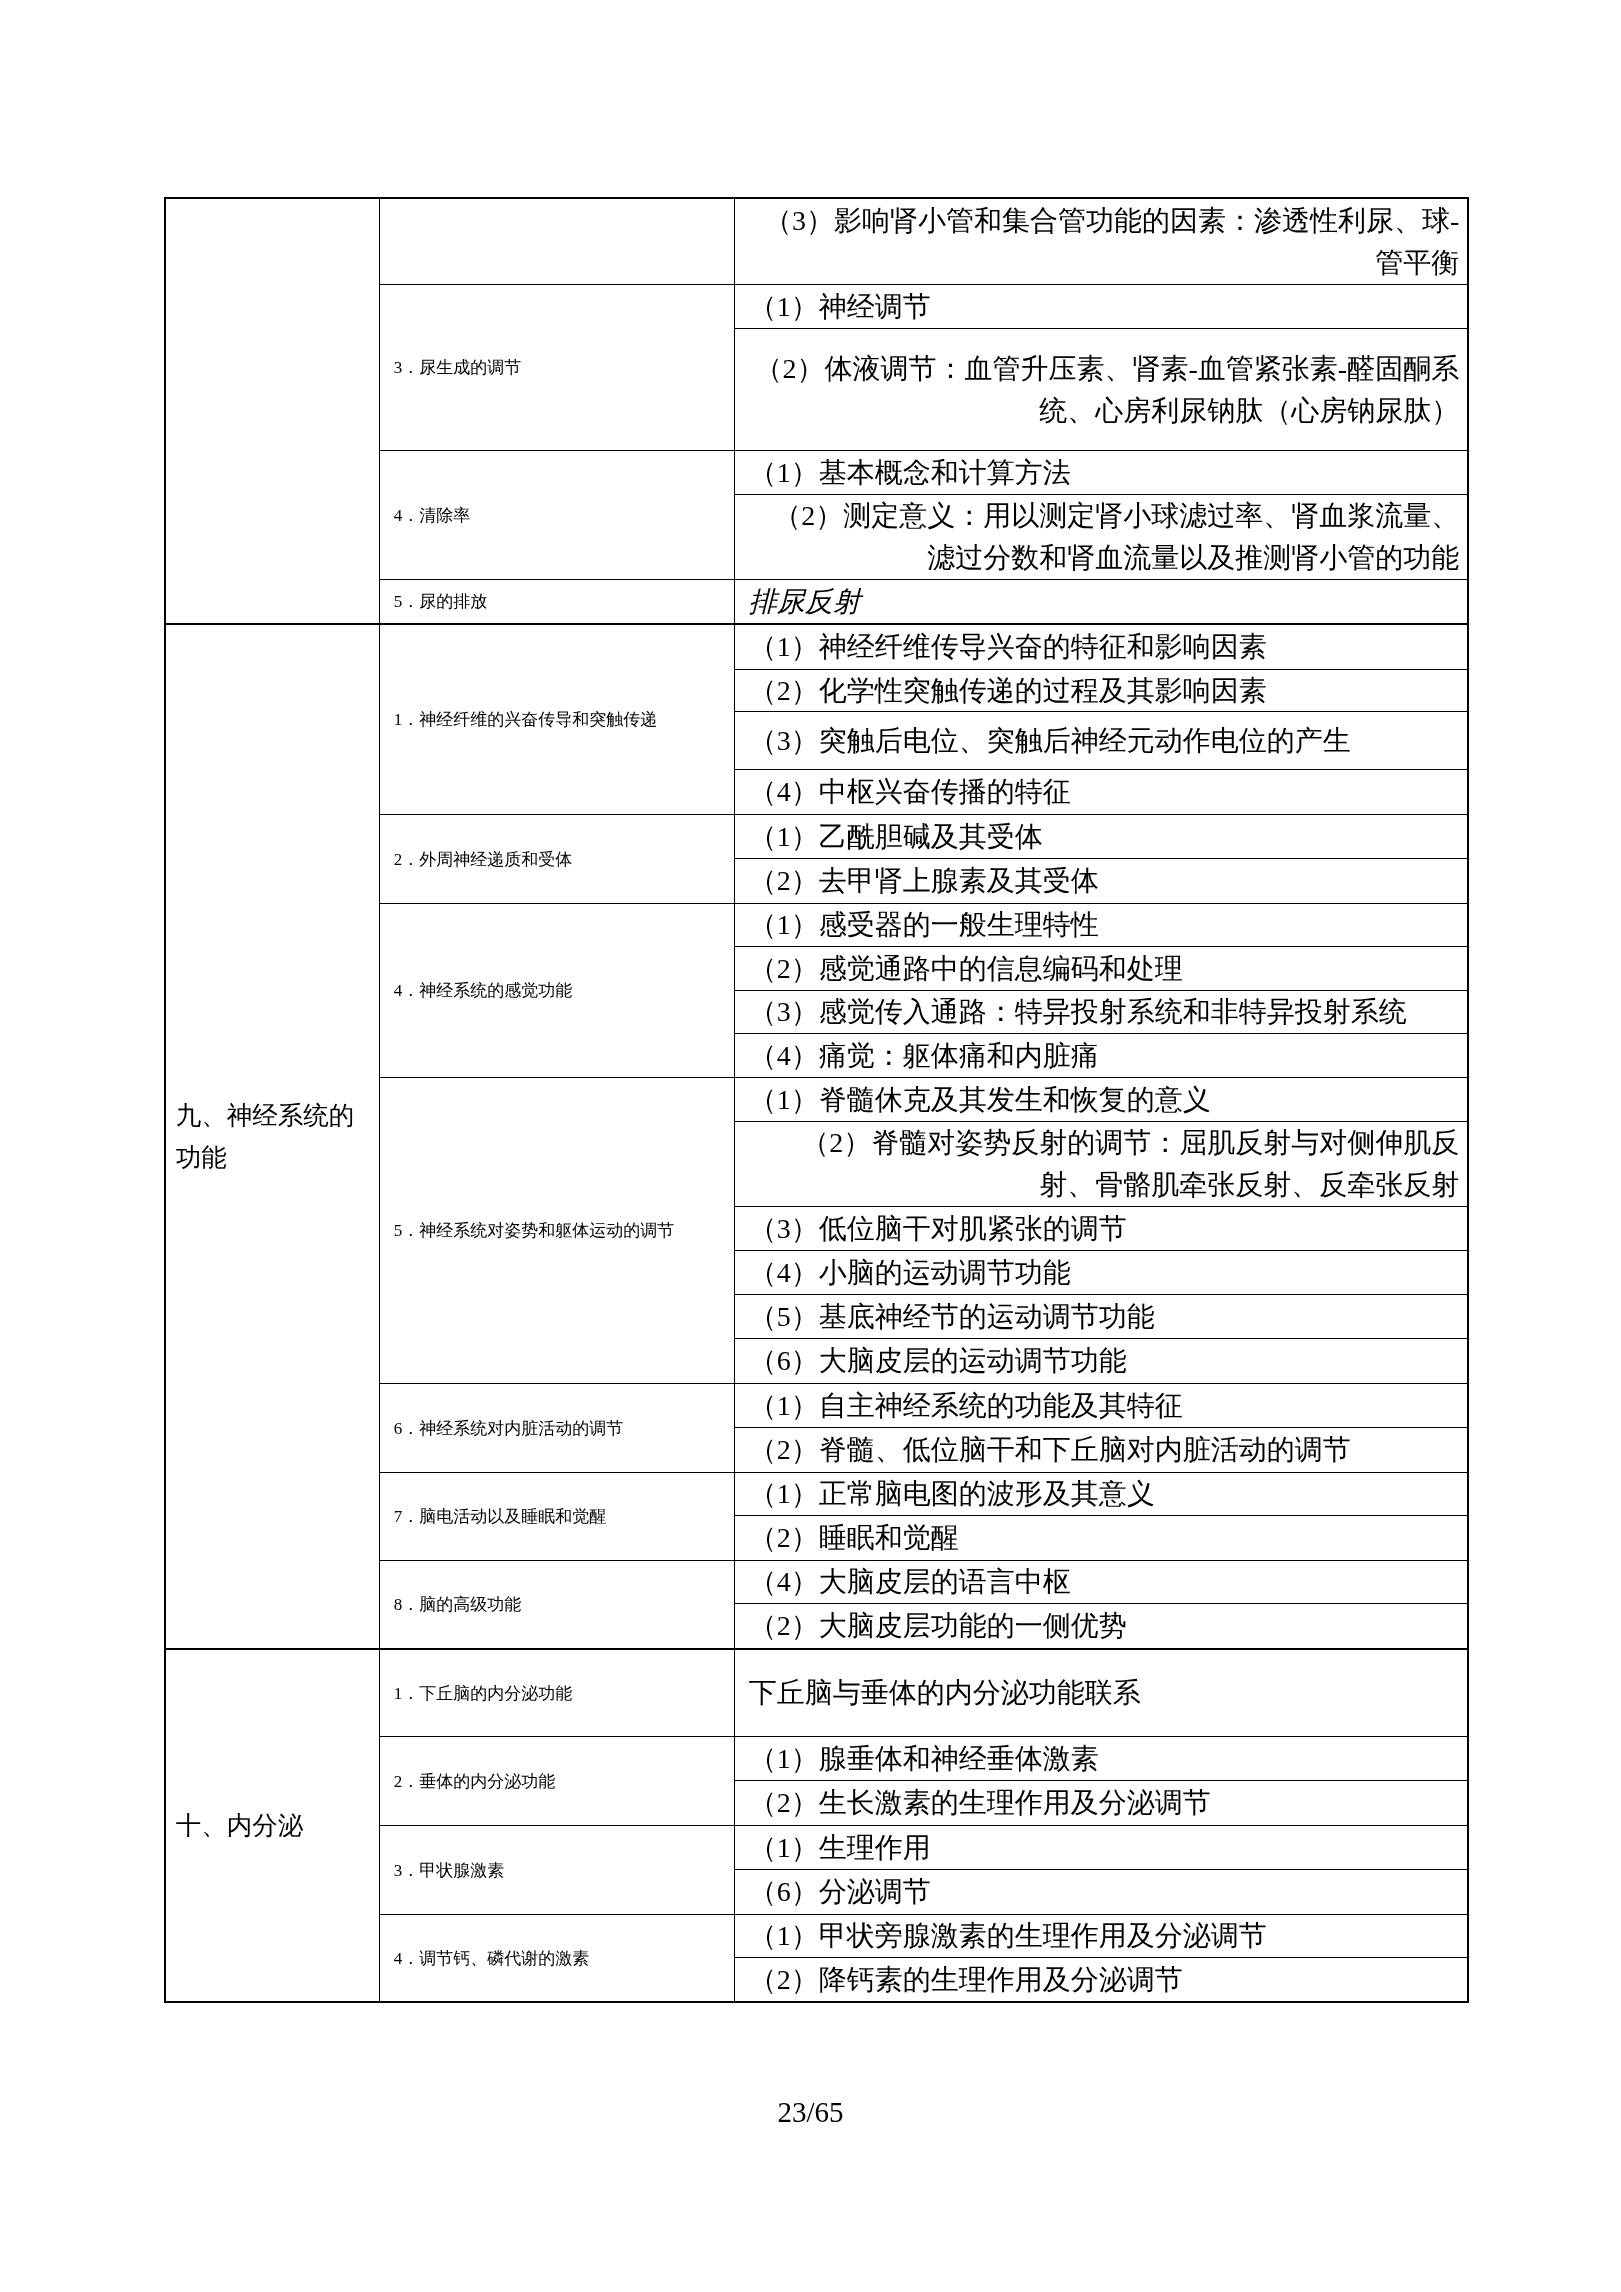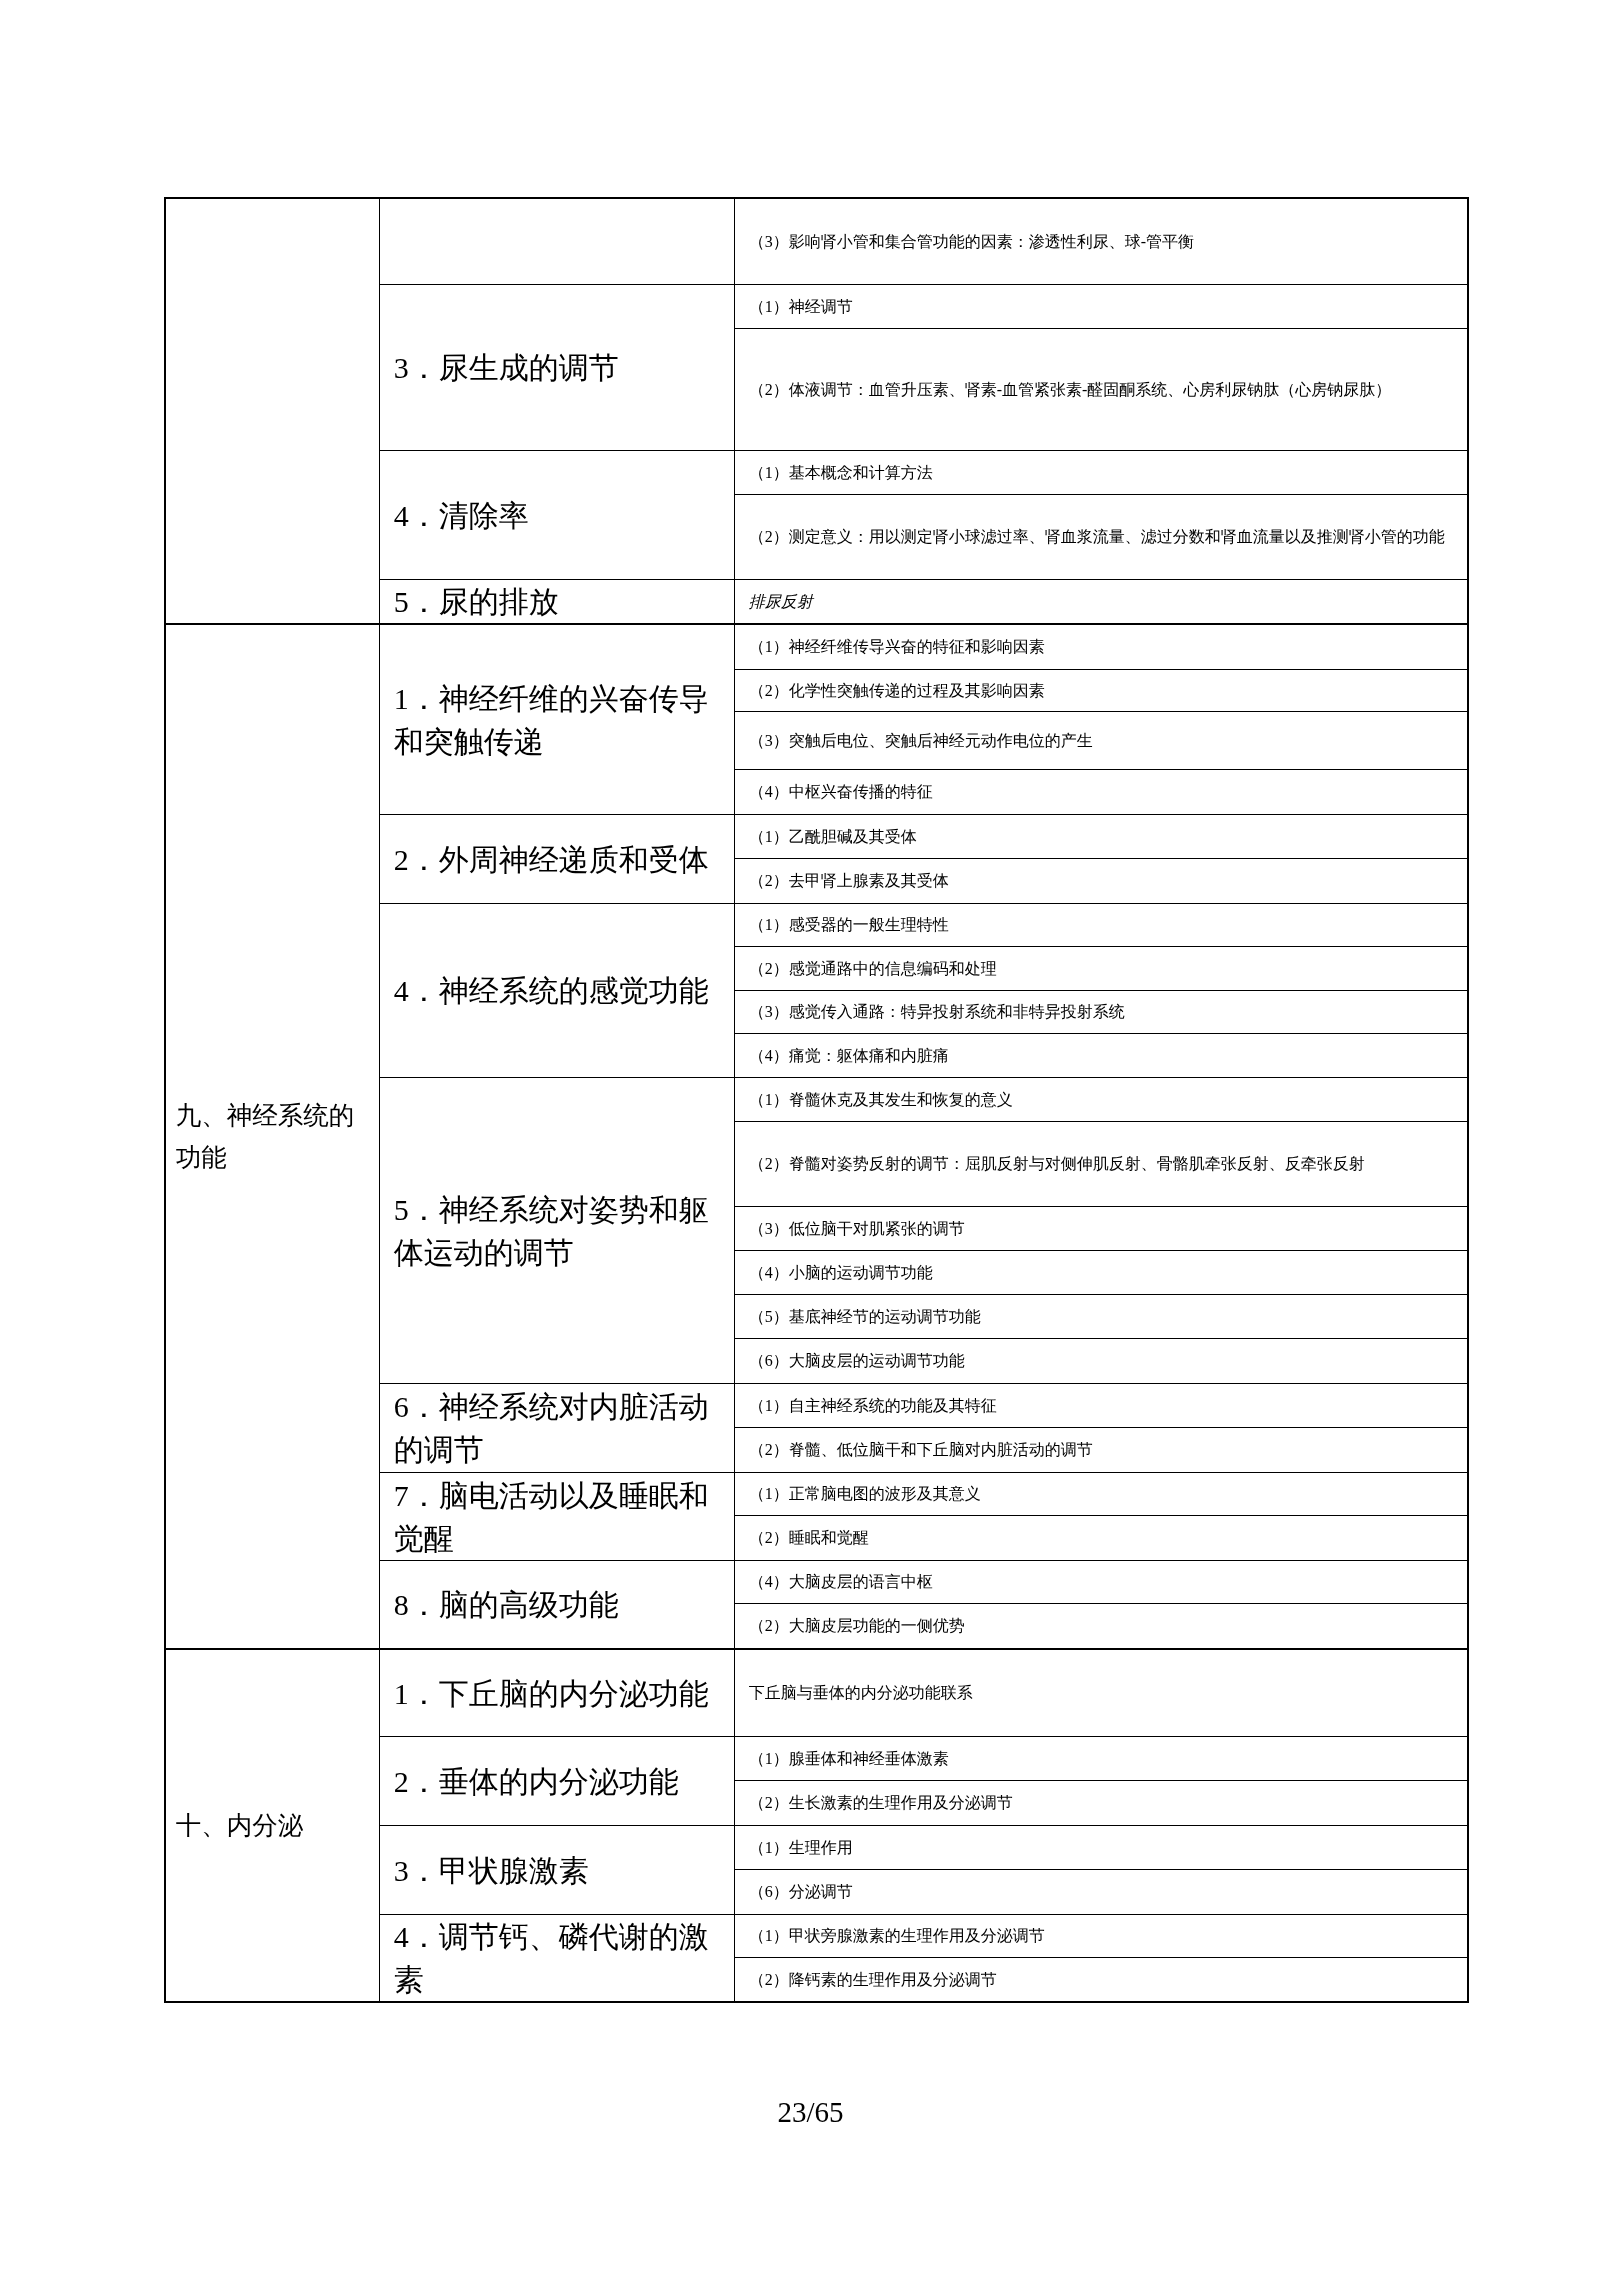--- a/index.html
+++ b/index.html
@@ -7,24 +7,24 @@
          font-family: "Liberation Serif", "DejaVu Serif", serif; color: #000; }
   .table { position: absolute; left: 164px; top: 197px; width: 1305px;
            border-top: 2px solid #000; border-left: 2px solid #000; box-sizing: border-box; }
   .section { display: flex; border-bottom: 2px solid #000; box-sizing: border-box; }
   .col1 { width: 214px; border-right: 1.5px solid #000; box-sizing: border-box;
           display: flex; align-items: center; padding: 0 7.8px 0 9.8px; font-size: 25.5px; line-height: 42px; }
   .col23 { flex: 1; display: flex; flex-direction: column; }
   .sub { display: flex; border-bottom: 1.5px solid #000; box-sizing: border-box; }
   .sub:last-child { border-bottom: none; }
   .col2 { width: 355px; border-right: 1.5px solid #000; box-sizing: border-box;
-          display: flex; align-items: center; padding: 0 7.8px 0 13.7px; font-size: 30px; line-height: 43px; }
+          display: flex; align-items: center; padding: 0 7.8px 0 13.7px; font-size: 17px; line-height: 43px; }
   .col3 { flex: 1; display: flex; flex-direction: column; border-right: 2px solid #000; }
   .item { border-bottom: 1.5px solid #000; box-sizing: border-box; display: flex; align-items: center;
-          padding: 0 7.8px 0 13.7px; font-size: 16px; line-height: 42px; }
+          padding: 0 7.8px 0 13.7px; font-size: 28px; line-height: 42px; text-align: right; }
   .item:last-child { border-bottom: none; }
   .footer { position: absolute; top: 2096px; left: 0; width: 1621px; text-align: center; font-size: 29px; }
 </style>
 </head>
 <body>
 
 <div class="table" id="tbl">
     <div class="section">
       <div class="col1"></div>
       <div class="col23">

